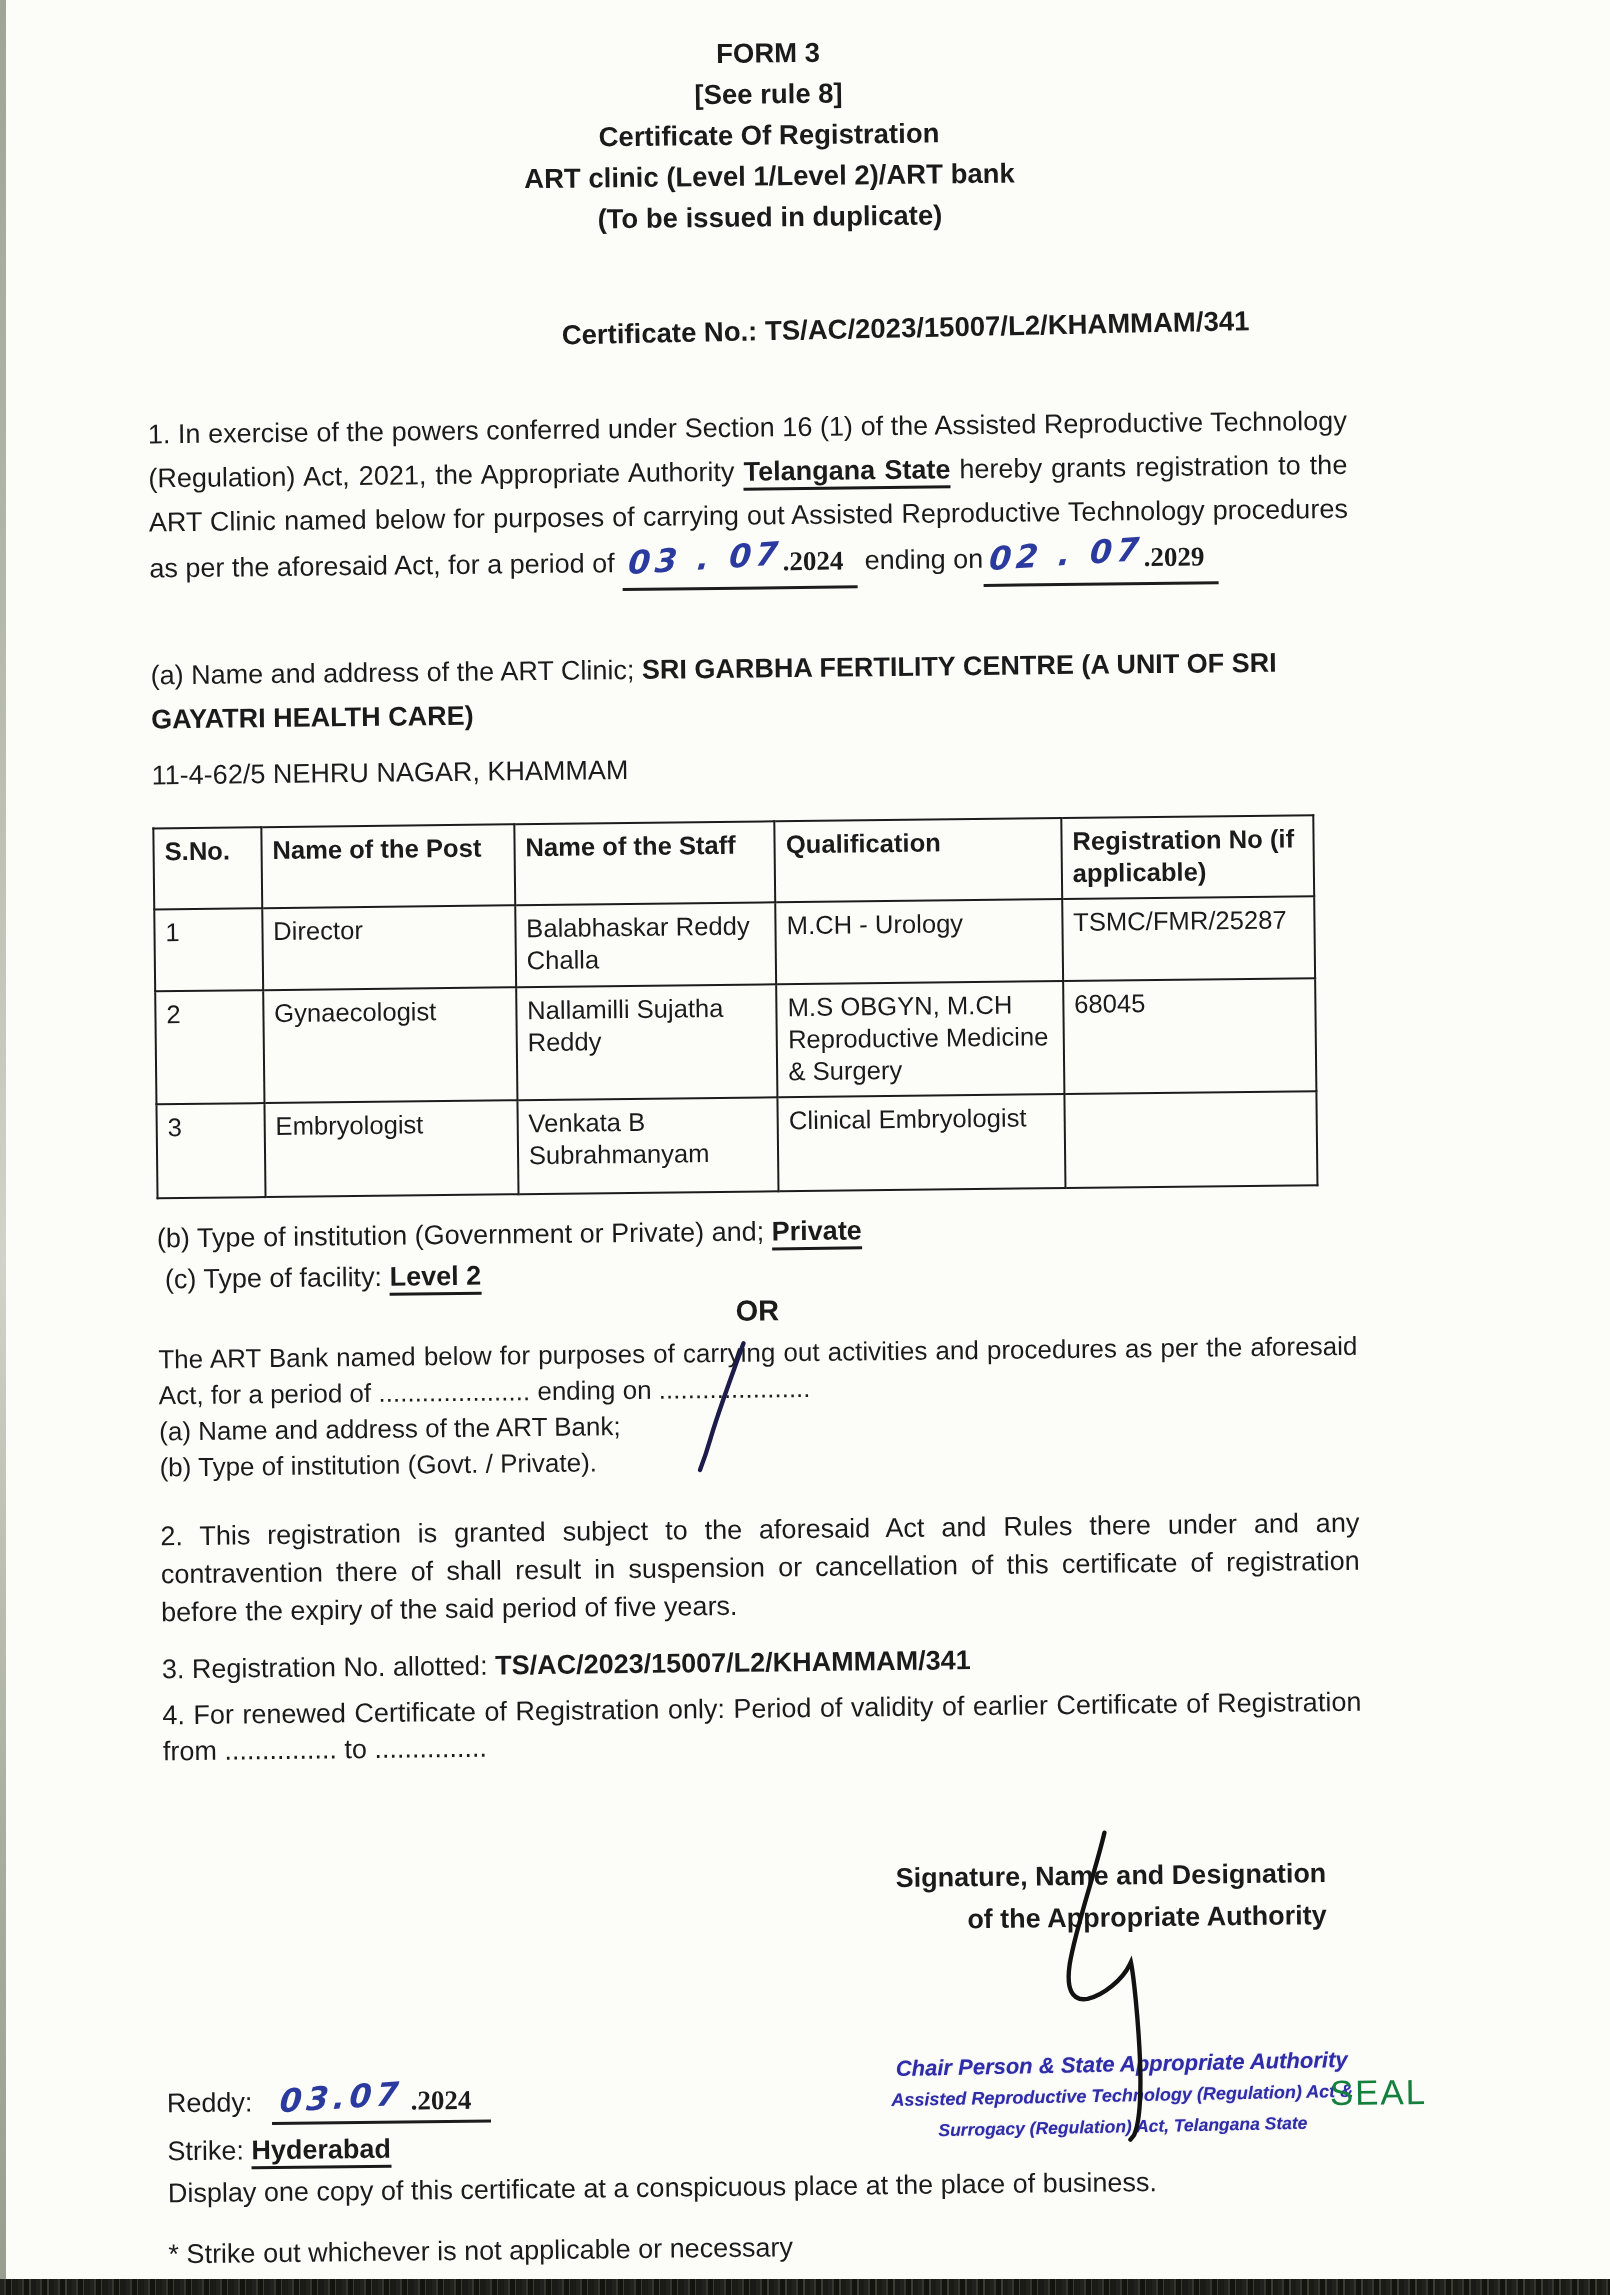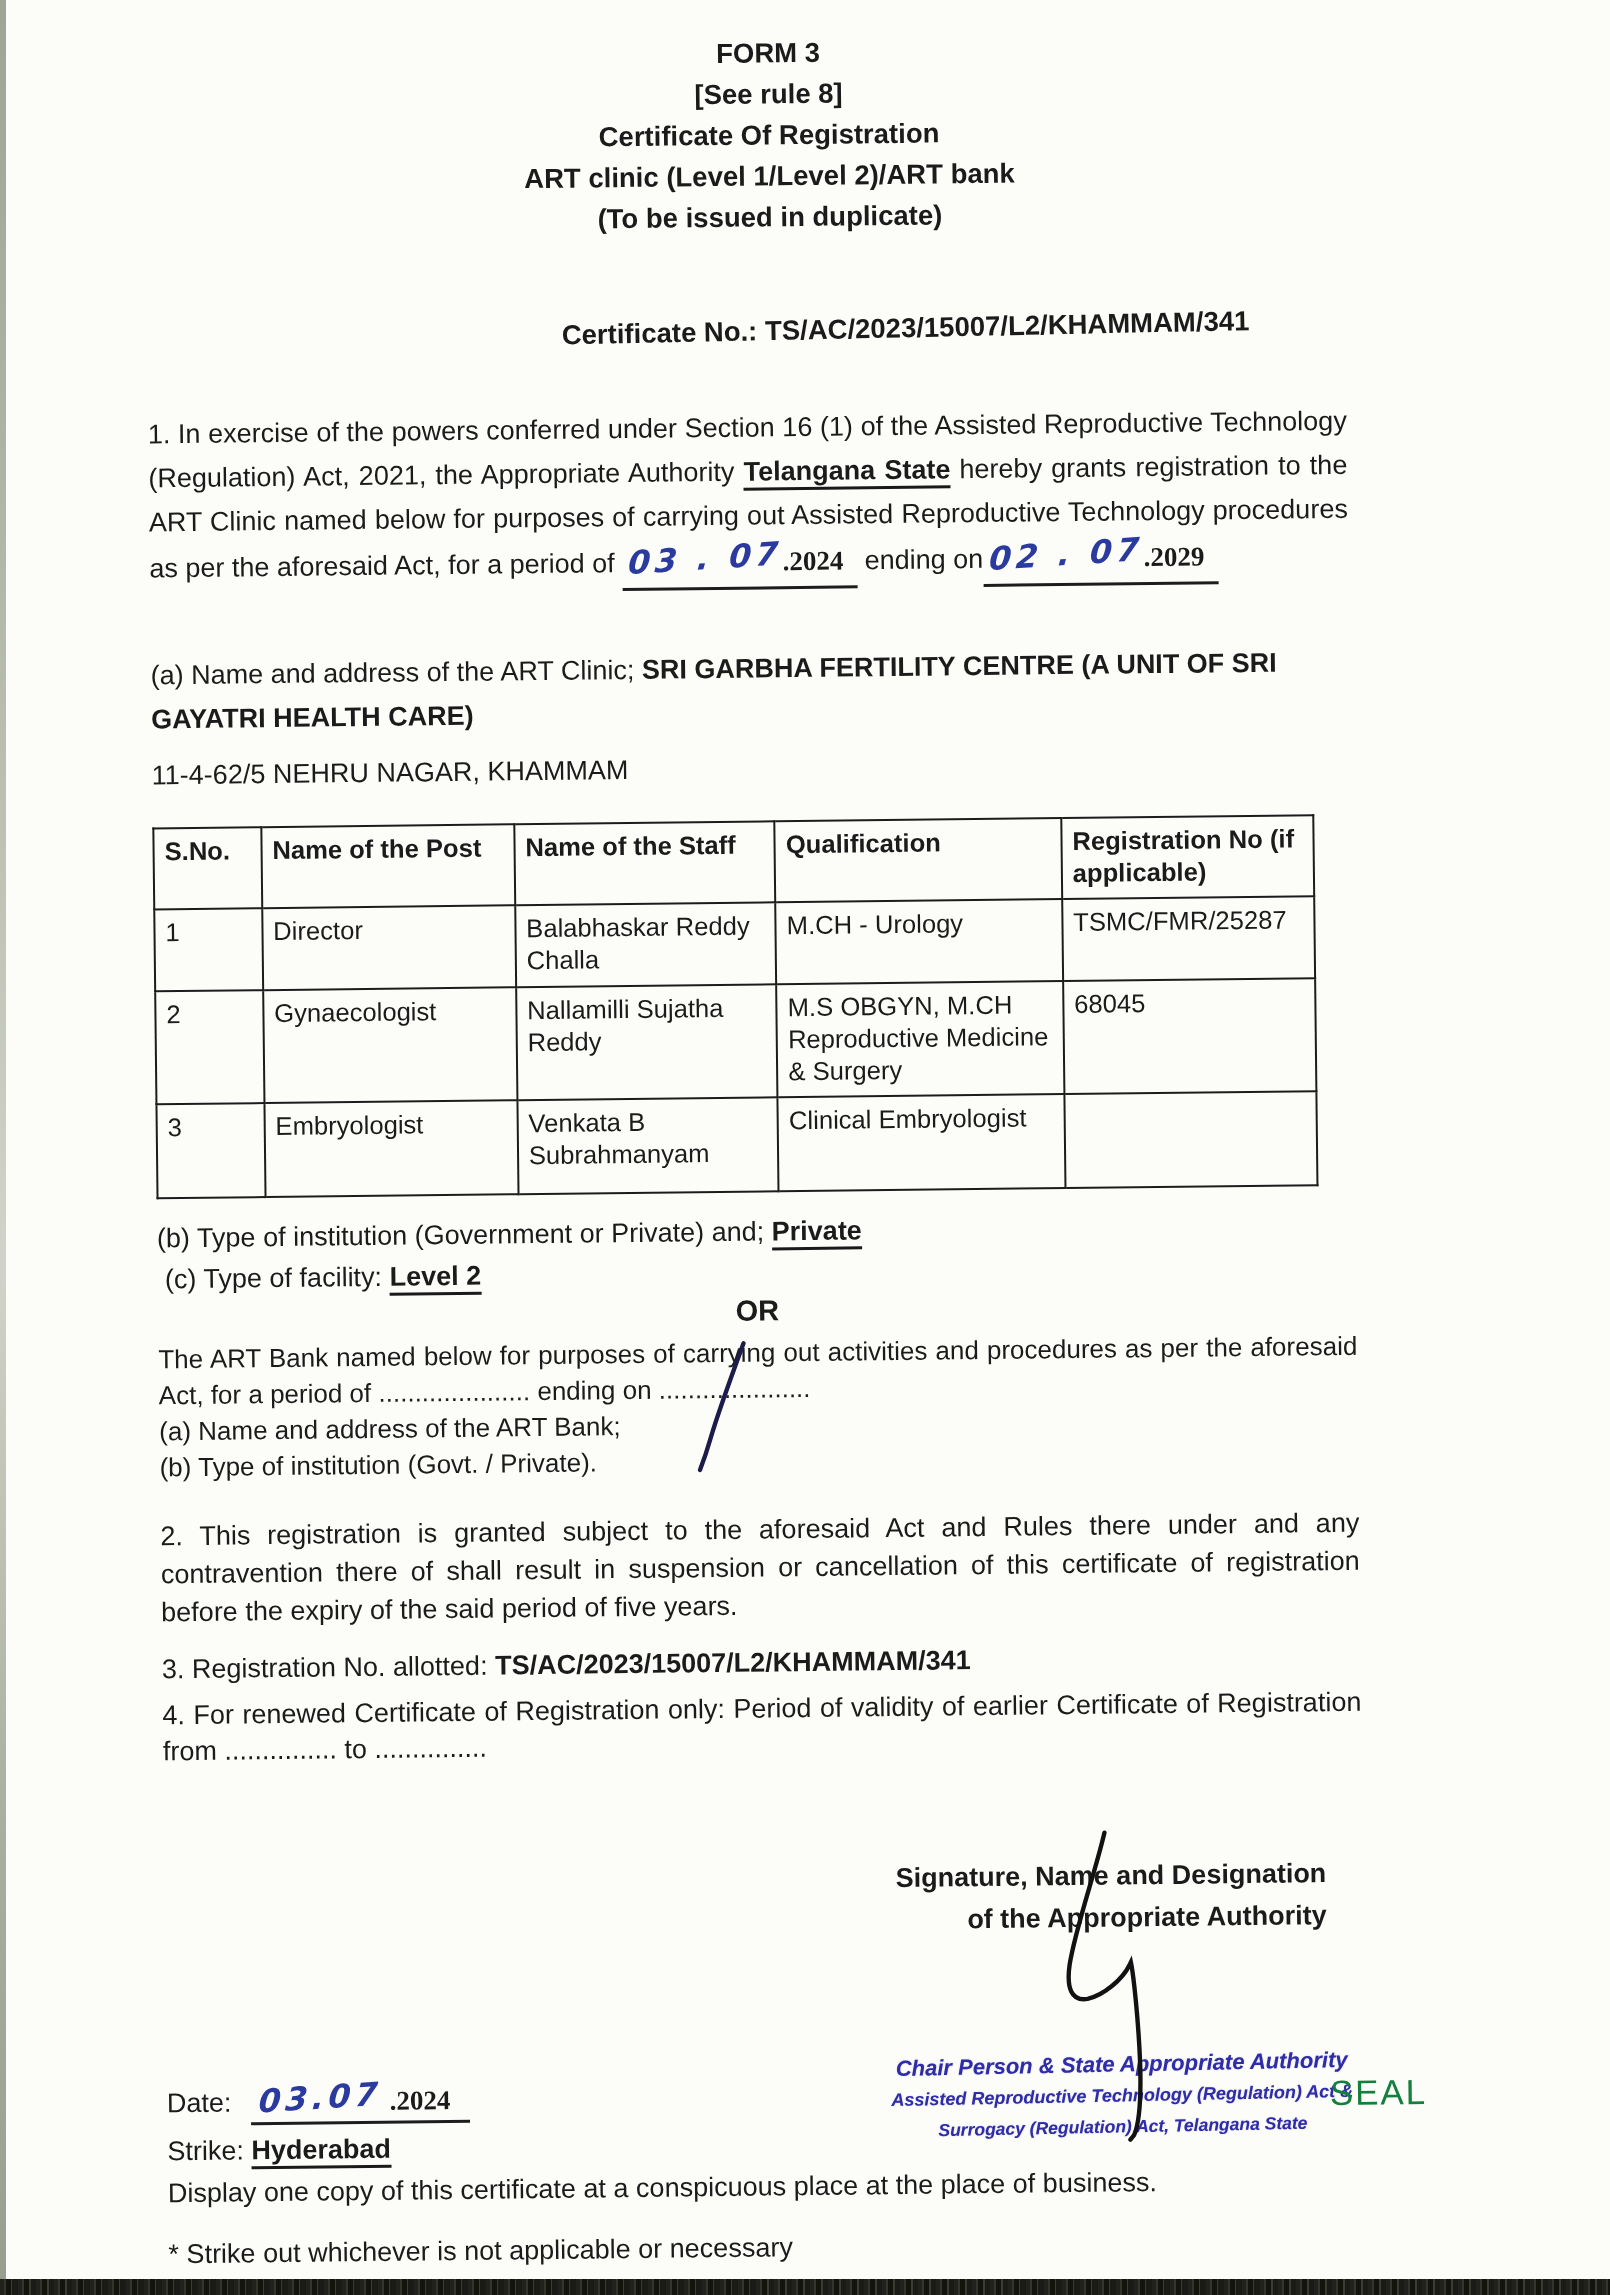--- a/index.html
+++ b/index.html
@@ -176,21 +176,21 @@
     <div class="stamp-block">
       <div class="stamp-l1">Chair Person &amp; State Appropriate Authority</div>
       <div class="stamp-l2">Assisted Reproductive Technology (Regulation) Act &amp;</div>
       <div class="stamp-l3">Surrogacy (Regulation) Act, Telangana State</div>
     </div>
 
     <div class="seal-label">SEAL</div>
 
     <div class="abs footer-block">
       <div class="date-row">
-        <span>Date:</span>
+        <span>Reddy:</span>
         <span class="blank"><span class="hand">03.07</span>&nbsp;<span class="year">.2024</span></span>
       </div>
       <div class="place-row">
         <span>Strike: </span><span class="uline-bold">Hyderabad</span>
       </div>
       <div class="display-note">Display one copy of this certificate at a conspicuous place at the place of business.</div>
       <div class="strike-note">* Strike out whichever is not applicable or necessary</div>
     </div>
 
     <svg class="ink-overlay" width="1610" height="2295" viewBox="0 0 2578 3675">

